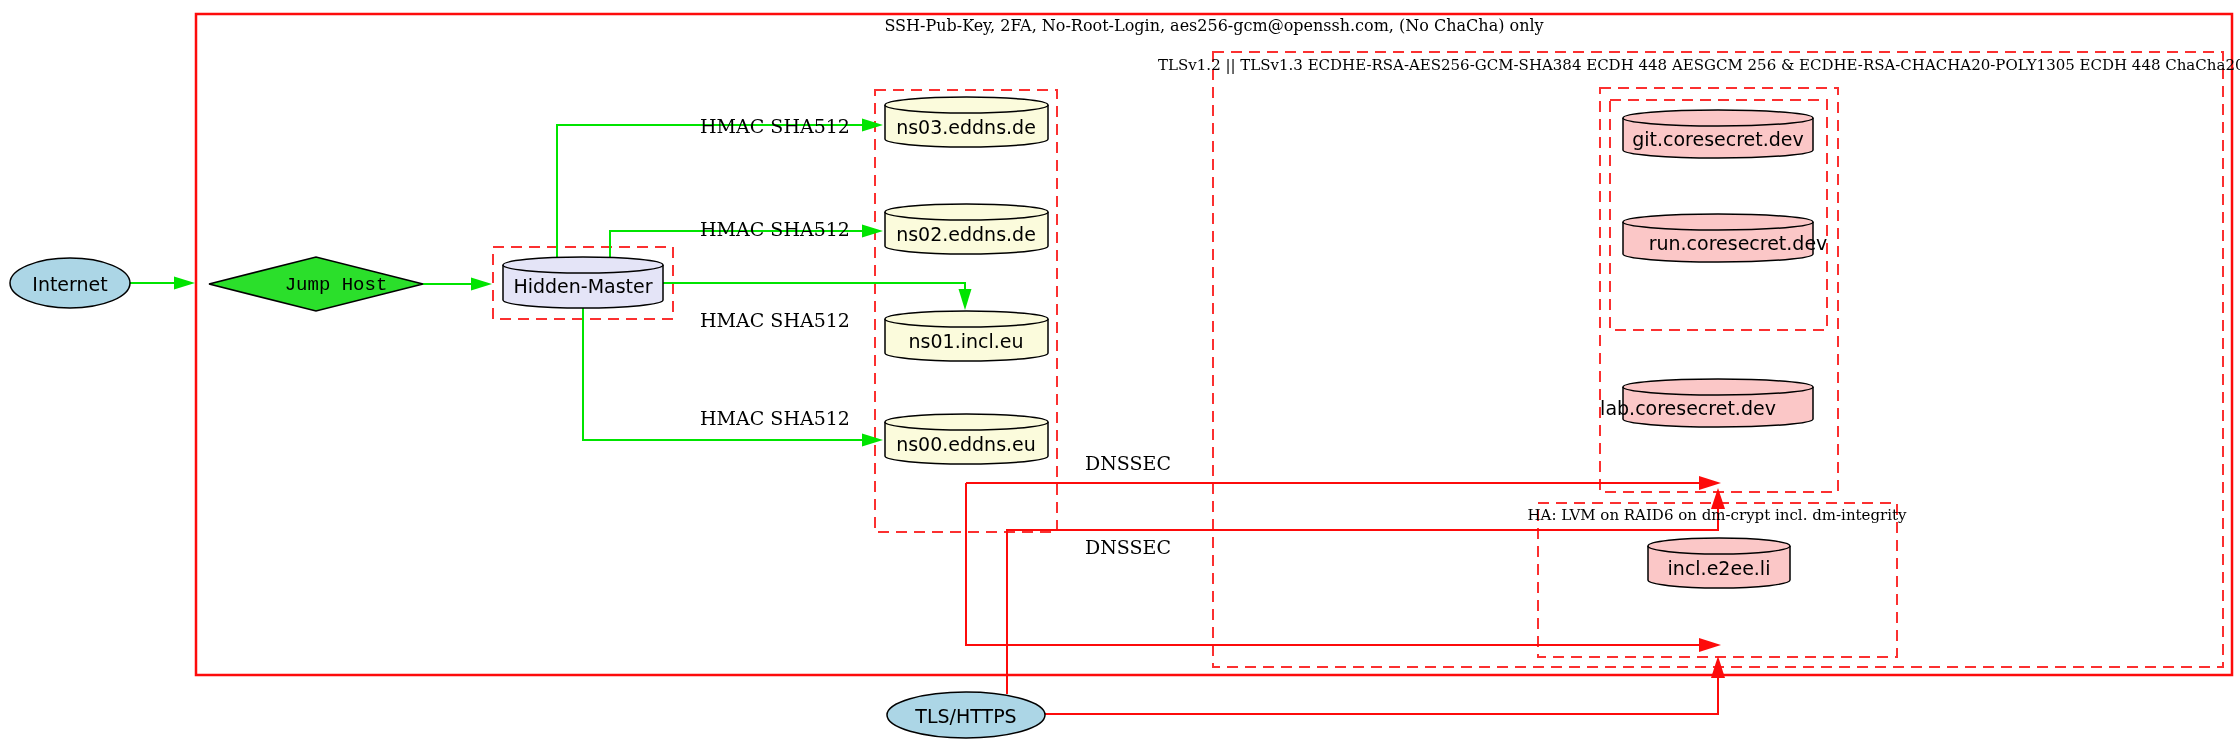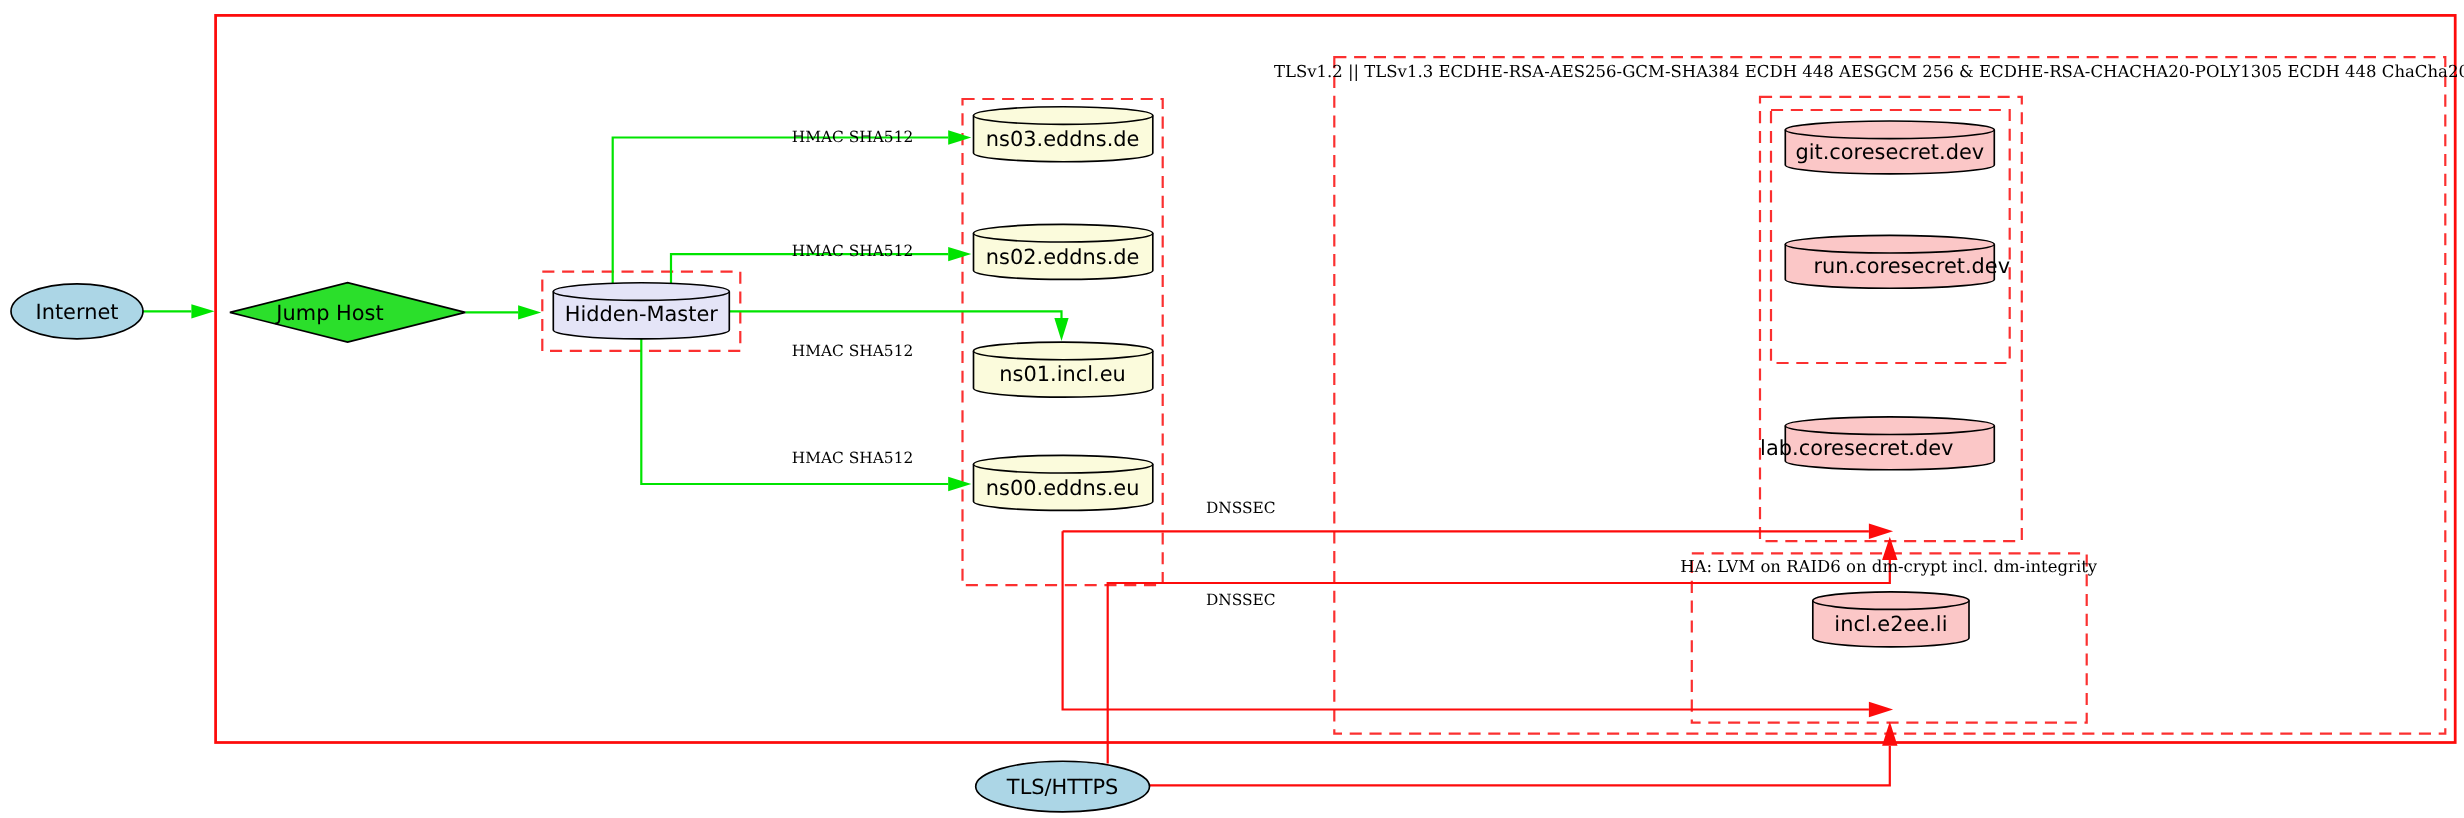--- a/index.html
+++ b/index.html
@@ -12,21 +12,21 @@
     --master-fill:#e4e4f7;
     --endpoint-fill:#acd6e6;
     --ink:#000;
   }
   html,body{margin:0;padding:0;background:#fff;}
   #canvas{position:relative;width:2240px;height:744px;background:#fff;overflow:hidden;
           font-family:"DejaVu Sans","Liberation Sans",sans-serif;}
   #diagram-svg{position:absolute;left:0;top:0;}
   .lbl{position:absolute;transform:translate(-50%,-50%);white-space:nowrap;color:var(--ink);line-height:1.1;}
   .node-lbl{font-family:"DejaVu Sans","Liberation Sans",sans-serif;font-size:19px;}
-  .edge-lbl{font-family:"DejaVu Serif","Liberation Serif",serif;font-size:14px;}
+  .edge-lbl{font-family:"DejaVu Serif","Liberation Serif",serif;font-size:19px;}
   .cluster-lbl{font-family:"DejaVu Serif","Liberation Serif",serif;font-size:16px;}
   .cluster-lbl.small{font-size:15px;}
   .cl-border{fill:none;stroke:var(--dashed-red);stroke-width:2;stroke-dasharray:11 7;}
   .cl-solid{fill:none;stroke:var(--solid-red);stroke-width:2.5;}
   .gedge{fill:none;stroke:var(--edge-green);stroke-width:2;}
   .garrow{fill:var(--edge-green);stroke:none;}
   .redge{fill:none;stroke:var(--solid-red);stroke-width:2;}
   .rarrow{fill:var(--solid-red);stroke:none;}
   .nshape{stroke:#000;stroke-width:1.5;}
 </style>
@@ -125,25 +125,26 @@
       <ellipse class="nshape" fill="var(--core-fill)" cx="1718" cy="387" rx="95" ry="8"></ellipse>
     </g>
     <g>
       <path class="nshape" fill="var(--core-fill)" d="M1648,546 V580 A71,8 0 0 0 1790,580 V546"></path>
       <ellipse class="nshape" fill="var(--core-fill)" cx="1719" cy="546" rx="71" ry="8"></ellipse>
     </g>
 
     <ellipse cx="966" cy="715" rx="79" ry="23" class="nshape" fill="var(--endpoint-fill)"></ellipse>
   </svg>
 
+  <div class="lbl cluster-lbl" style="left:1214px;top:26px;">SSH-Pub-Key, 2FA, No-Root-Login, aes256-gcm@openssh.com, (No ChaCha) only</div>
   <div class="lbl cluster-lbl small" style="left:1718px;top:65px;">TLSv1.2 || TLSv1.3 ECDHE-RSA-AES256-GCM-SHA384 ECDH 448 AESGCM 256 &amp; ECDHE-RSA-CHACHA20-POLY1305 ECDH 448 ChaCha20 256</div>
   <div class="lbl cluster-lbl small" style="left:1717px;top:515px;text-align:right;">HA: LVM on RAID6 on dm-crypt incl. dm-integrity</div>
 
   <div class="lbl node-lbl" style="left:70px;top:284px;">Internet</div>
-  <div class="lbl node-lbl" style="left:300px;top:285px;">Jump Host</div>
+  <div class="lbl node-lbl" style="left:336px;top:285px;font-family:Liberation Mono, monospace;">Jump Host</div>
   <div class="lbl node-lbl" style="left:583px;top:286px;">Hidden-Master</div>
   <div class="lbl node-lbl" style="left:966px;top:127px;">ns03.eddns.de</div>
   <div class="lbl node-lbl" style="left:966px;top:234px;">ns02.eddns.de</div>
   <div class="lbl node-lbl" style="left:966px;top:341px;">ns01.incl.eu</div>
   <div class="lbl node-lbl" style="left:966px;top:444px;">ns00.eddns.eu</div>
   <div class="lbl node-lbl" style="left:1718px;top:139px;">git.coresecret.dev</div>
   <div class="lbl node-lbl" style="left:1718px;top:243px;margin-left:20px;">run.coresecret.dev</div>
   <div class="lbl node-lbl" style="left:1688px;top:408px;">lab.coresecret.dev</div>
   <div class="lbl node-lbl" style="left:1719px;top:568px;">incl.e2ee.li</div>
   <div class="lbl node-lbl" style="left:966px;top:716px;">TLS/HTTPS</div>

